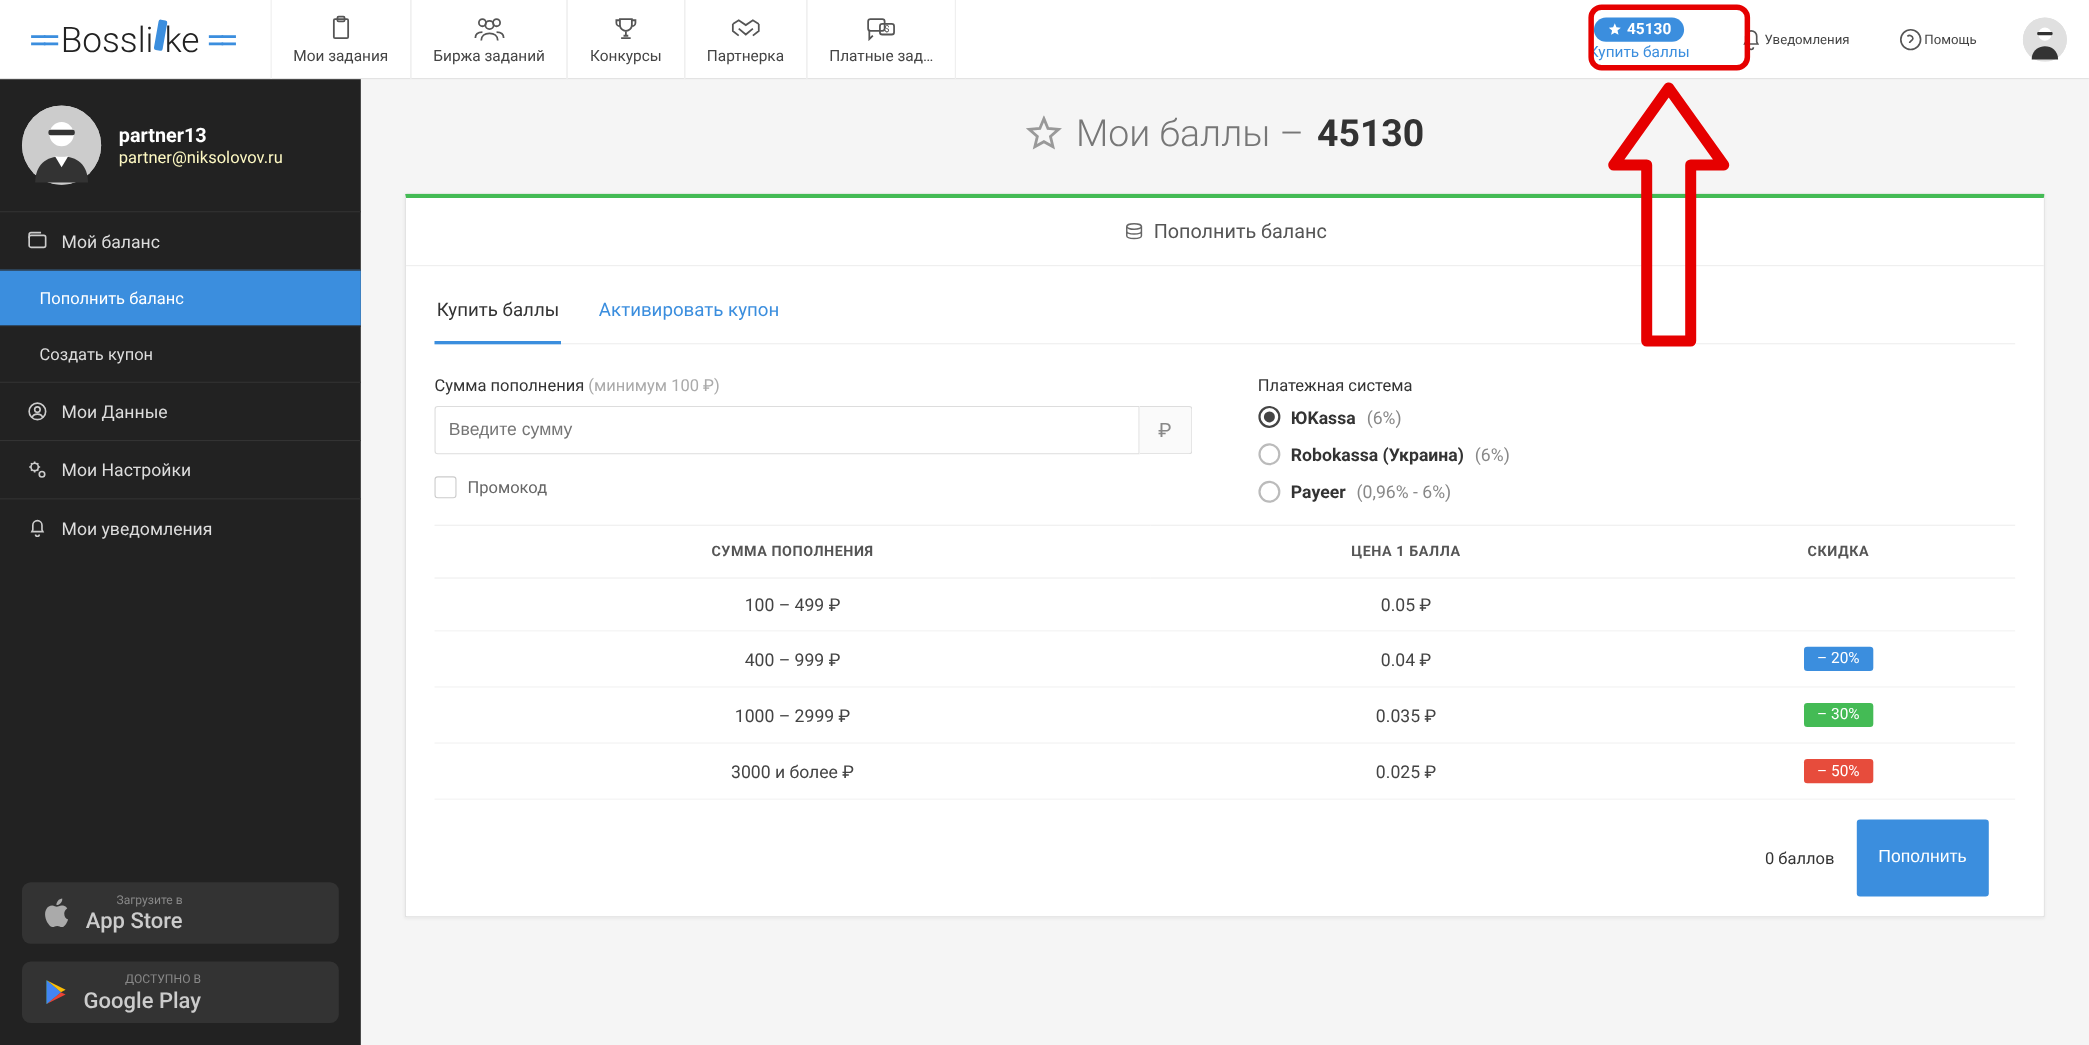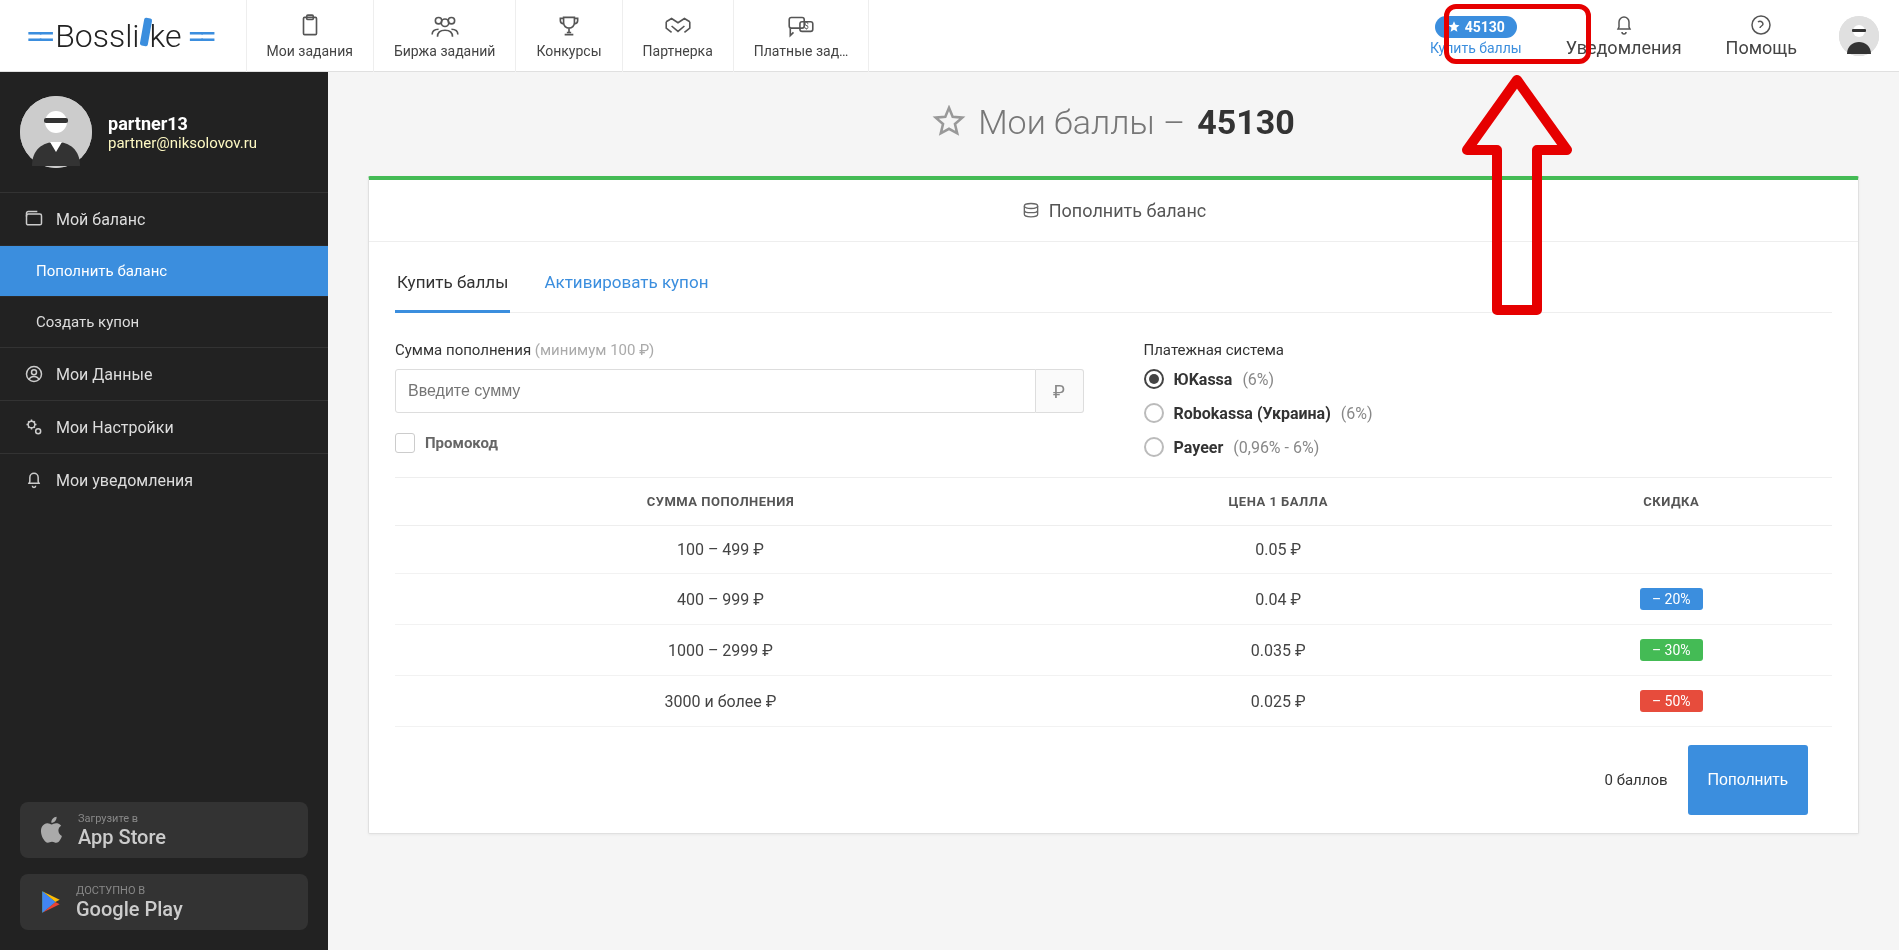--- a/index.html
+++ b/index.html
@@ -11,39 +11,39 @@
   .logo-thumb { display:inline-block; width:8px; height:28px; background:#3b8ede; border-radius:2px; margin-left:2px; transform: translateY(-4px) rotate(10deg); }
   
   .nav { display: flex; flex: 1; }
   .nav-item { display: flex; flex-direction: column; align-items: center; justify-content: center; padding: 0 20px; height: 72px; color: #444; cursor: pointer; font-size: 14px; border-right: 1px solid #eee; border-left: 1px solid #eee; margin-left:-1px; }
   .nav-item svg { margin-bottom: 4px; }
   
   .header-right { display: flex; align-items: center; gap: 0; }
   .buy-points { display: flex; flex-direction: column; align-items: center; padding: 0 22px; height:72px; justify-content:center; position:relative; z-index:2; }
   .points-badge { background: #3b8ede; color: #fff; padding: 3px 12px; border-radius: 12px; font-size: 14px; display:flex; align-items:center; gap:4px; font-weight:bold; }
   .buy-points-label { color: #3b8ede; font-size: 14px; margin-top:2px; }
-  .hdr-btn { display:flex; flex-direction:column; align-items:center; justify-content:center; height:72px; padding:0 22px; color:#444; font-size:18px; cursor:pointer; }
+  .hdr-btn { display:flex; flex-direction:row; align-items:center; justify-content:center; height:72px; padding:0 22px; color:#444; font-size:12px; cursor:pointer; }
   .avatar-hdr { width:40px; height:40px; border-radius:50%; background:#ddd; margin-left:20px; cursor:pointer; }
   
   .highlight-box { position:absolute; border:5px solid #e60000; border-radius:12px; top:4px; width:130px; height:60px; pointer-events:none; z-index:5; }
   .arrow-up { position:absolute; top:70px; width:120px; height:260px; z-index:5; pointer-events:none; }
   
   .body { display: flex; }
   .sidebar { width: 328px; background: #222; min-height: calc(100vh - 72px); color: #ccc; display:flex; flex-direction:column; }
   .user-box { display:flex; align-items:center; padding: 24px 20px; gap:16px; }
   .user-avatar { width:72px; height:72px; border-radius:50%; background:#ccc; display:flex; align-items:center; justify-content:center; }
   .user-name { color:#fff; font-weight:bold; font-size:18px; }
   .user-email { color:#fef9c3; font-size:15px; }
   
   .side-item { display:flex; align-items:center; gap:12px; padding: 16px 24px; color:#ddd; cursor:pointer; font-size:16px; border-top:1px solid #333; }
   .side-item.active { background:#3b8ede; color:#fff; }
   .side-item.sub { padding-left: 36px; font-size:15px; border-top:1px solid #2a2a2a; }
   .side-spacer { flex:1; }
   .store-btns { padding:20px; display:flex; flex-direction:column; gap:16px; }
-  .store-btn { background:#333; border-radius:8px; height:56px; display:flex; align-items:center; padding:0 18px; color:#888; gap:12px; cursor:pointer; }
+  .store-btn { background:#333; border-radius:8px; height:56px; display:flex; align-items:center; padding:0 18px; color:#888; gap:12px; cursor:pointer;text-align:right; }
   .store-btn .big { color:#ccc; font-size:20px; font-weight:500; }
   .store-btn .small { font-size:11px; }
   
   .main { flex:1; padding: 30px 40px; position:relative; }
   .page-title { display:flex; align-items:center; justify-content:center; font-size:34px; color:#777; font-weight:300; gap:12px; margin-bottom:34px; }
   .page-title svg { color:#999; }
   .page-title .bold { color:#333; font-weight:bold; }
   
   .card { background:#fff; border:1px solid #e0e0e0; border-top:4px solid #44bb55; border-radius:2px; box-shadow:0 1px 3px rgba(0,0,0,0.05); }
   .card-header { text-align:center; padding:20px; font-size:18px; color:#555; border-bottom:1px solid #eee; display:flex; align-items:center; justify-content:center; gap:8px; }
@@ -53,21 +53,21 @@
   .tab { padding:10px 2px 18px; font-size:17px; color:#3b8ede; cursor:pointer; }
   .tab.active { color:#333; border-bottom:3px solid #3b8ede; margin-bottom:-1px; }
   
   .form-row { display:flex; gap:60px; margin-bottom:10px; }
   .form-col { flex:1; }
   .label { font-size:15px; color:#333; margin-bottom:10px; }
   .label .muted { color:#aaa; }
   .input-group { display:flex; }
   .input-group input { flex:1; height:44px; border:1px solid #ddd; padding:0 12px; font-size:16px; border-radius:3px 0 0 3px; }
   .input-group .addon { width:48px; height:44px; border:1px solid #ddd; border-left:none; display:flex; align-items:center; justify-content:center; background:#fafafa; color:#888; font-size:18px; border-radius:0 3px 3px 0; }
-  .checkbox-row { display:flex; align-items:center; gap:10px; margin-top:20px; color:#666;font-weight:bold; }
+  .checkbox-row { display:flex; align-items:center; gap:10px; margin-top:20px; color:#666; }
   .checkbox { width:20px; height:20px; border:1px solid #ccc; border-radius:3px; }
   
   .radio-group { display:flex; flex-direction:column; gap:14px;justify-content:space-between; }
   .radio-item { display:flex; align-items:center; gap:10px; font-size:16px; cursor:pointer; }
   .radio { width:20px; height:20px; border:2px solid #bbb; border-radius:50%; display:flex; align-items:center; justify-content:center; }
   .radio.checked { border-color:#444; }
   .radio.checked::after { content:''; width:10px; height:10px; background:#444; border-radius:50%; }
   .radio-item .muted { color:#888; }
   .radio-item.active b { font-weight:bold; }
   

